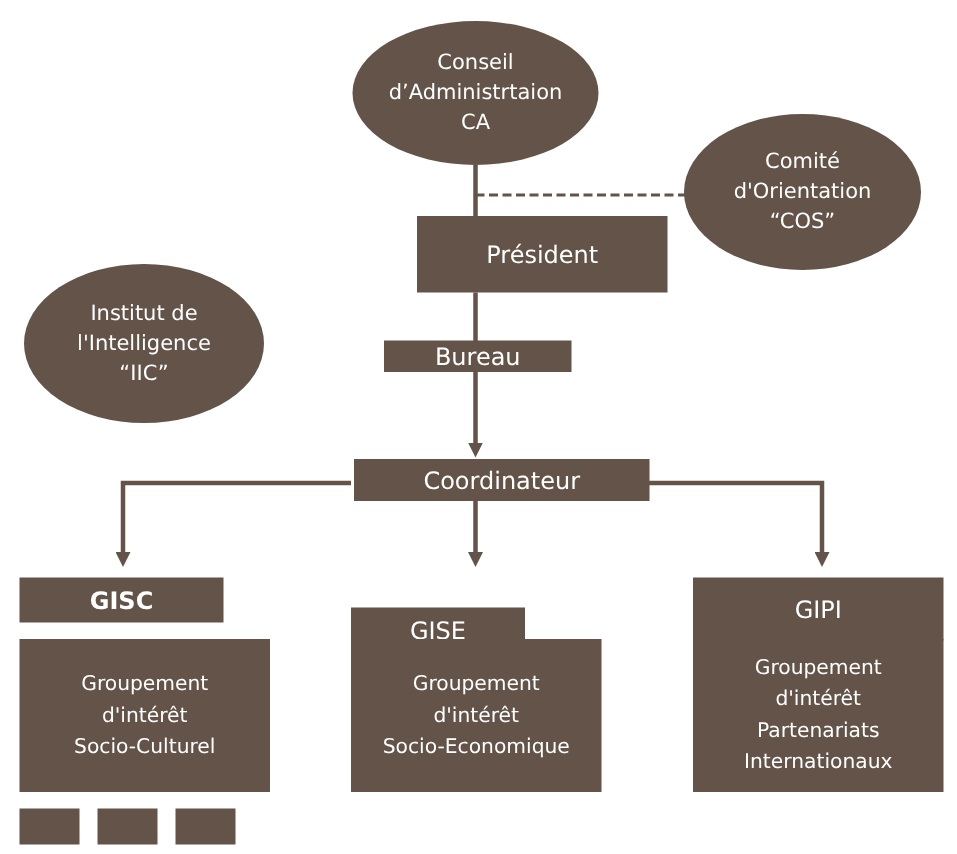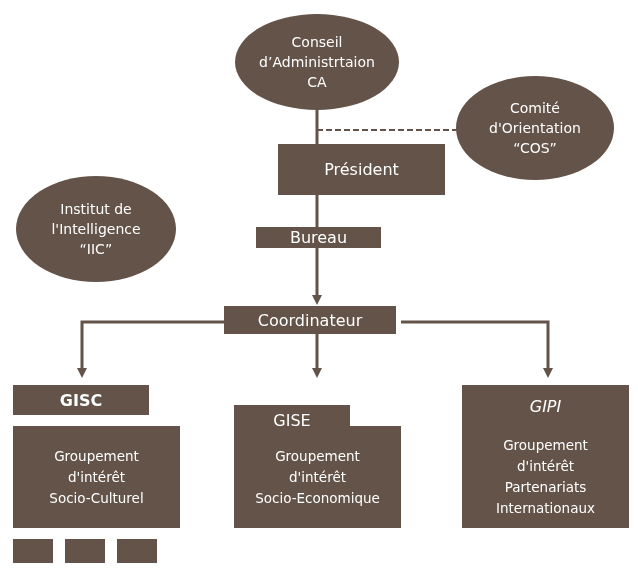--- a/index.html
+++ b/index.html
@@ -66,31 +66,31 @@
 </div>
 
 <div class="node rect" style="left:234px; top:144px; width:167px; height:51px;margin-left:44px;">
   <span>Président</span>
 </div>
 
 <div class="node rect small" style="left:256px; top:227px; width:125px; height:21px;">
   <span>Bureau</span>
 </div>
 
-<div class="node rect" style="left:224px; top:306px; width:172px; height:28px;">
+<div class="node rect" style="left:236px; top:306px; width:197px; height:28px;">
   <span>Coordinateur</span>
 </div>
 
 <div class="node rect" style="left:13px; top:385px; width:136px; height:30px;font-weight:bold;">
   <span>GISC</span>
 </div>
 <div class="node rect" style="left:234px; top:405px; width:116px; height:30px;">
   <span>GISE</span>
 </div>
-<div class="node rect" style="left:462px; top:385px; width:167px; height:42px;font-style:italic;">
+<div class="node rect" style="left:462px; top:385px; width:167px; height:42px;">
   <span>GIPI</span>
 </div>
 
 <div class="node multiline" style="left:13px; top:426px; width:167px; height:102px;">
   <div>
     <span class="line-text">Groupement</span>
     <span class="line-text">d'intérêt</span>
     <span class="line-text">Socio-Culturel</span>
   </div>
 </div>

